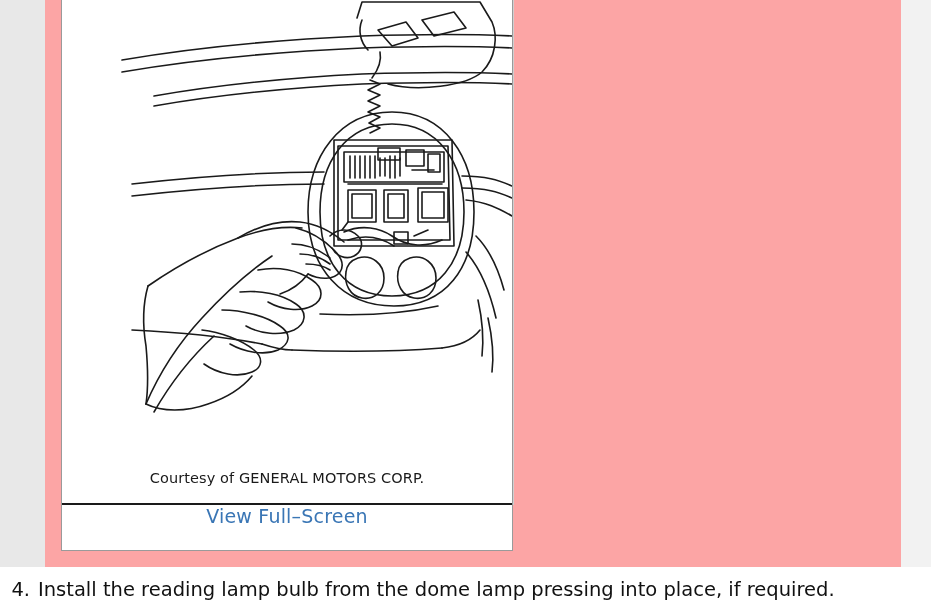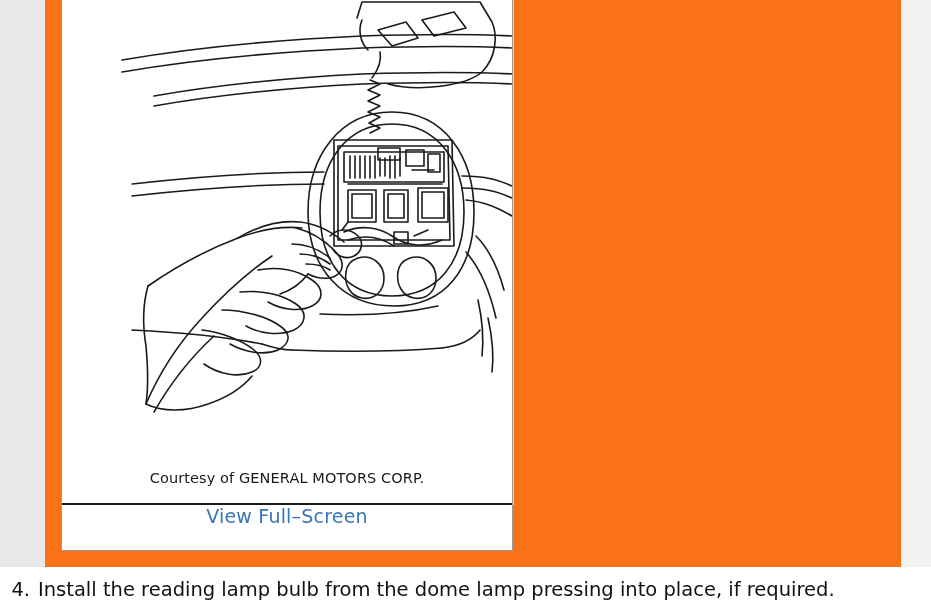--- a/index.html
+++ b/index.html
@@ -6,21 +6,21 @@
   html, body {
     margin: 0;
     padding: 0;
     background: #ffffff;
     font-family: "DejaVu Sans", "Liberation Sans", sans-serif;
   }
   #page {
     position: relative;
     width: 931px;
     height: 611px;
-    background: #f97316;
+    background: #fca5a5;
     overflow: hidden;
   }
   
   .left-gutter {
     position: absolute;
     left: 0; top: 0;
     width: 45px; height: 567px;
     background: #e8e8e8;
   }
   .right-gutter {

